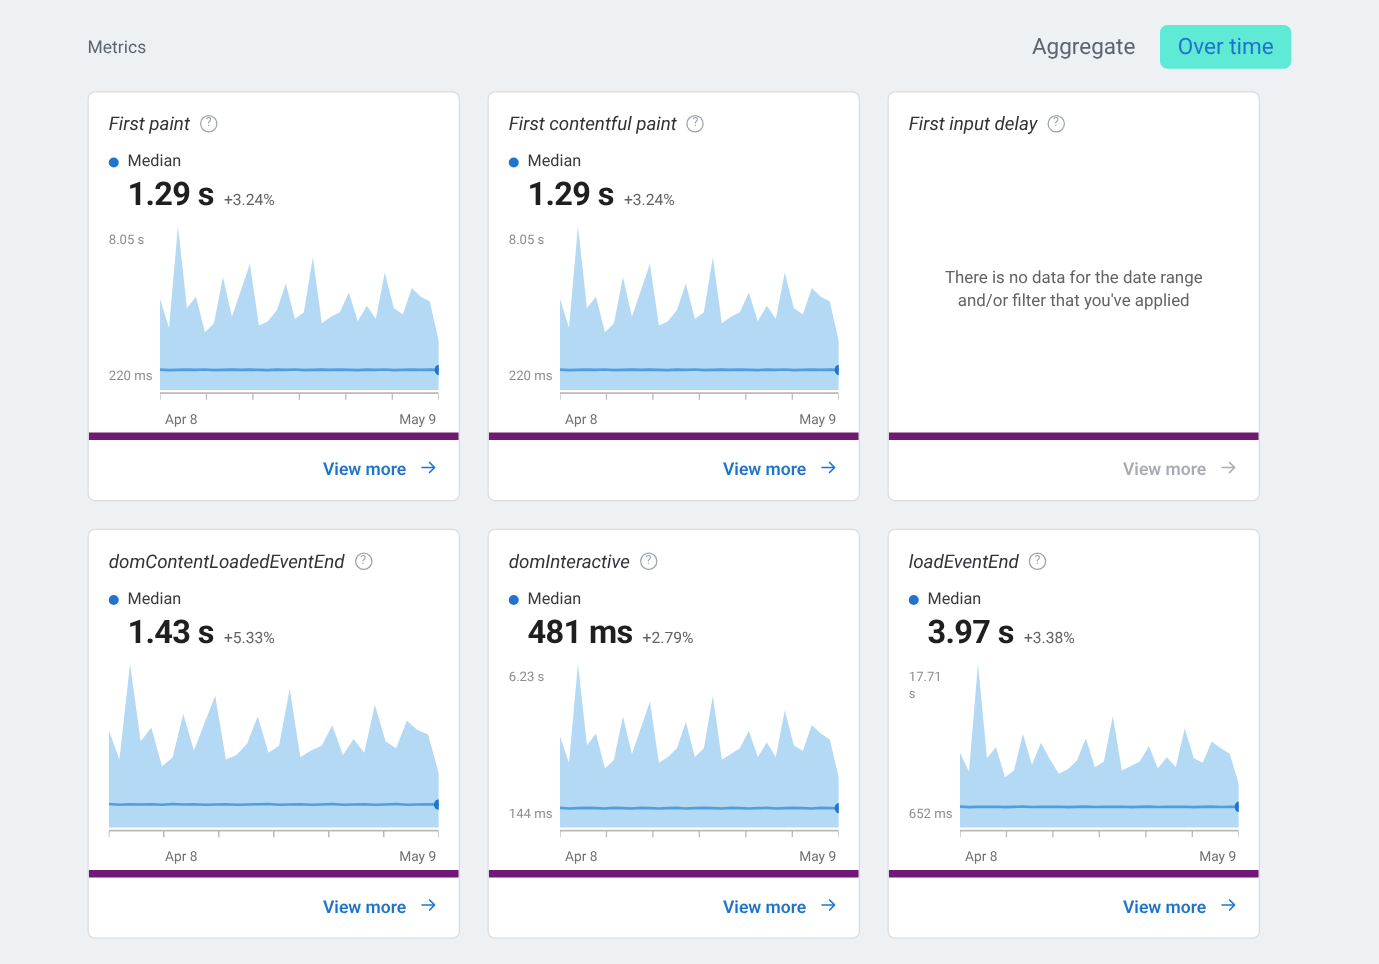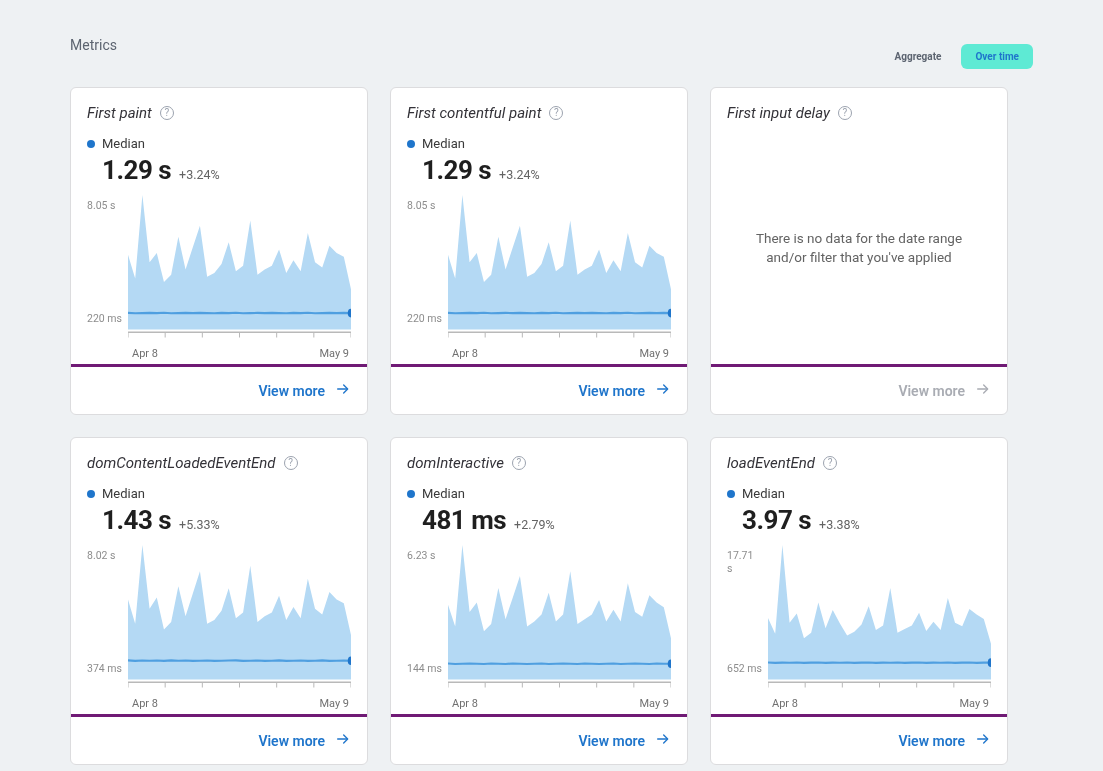--- a/index.html
+++ b/index.html
@@ -19,27 +19,26 @@
     margin-bottom: 18px;
     padding: 0 46px;
   }
   .section-title {
     font-size: 14px;
     color: #5c6470;
     font-weight: 400;
   }
   .toggle-group { display: flex; gap: 6px; align-items: center; }
   .toggle-btn {
-    font-size: 10px;
-    font-weight: 700;
+    font-size: 18px;
+    font-weight: 400;
     padding: 7px 14px;
     border-radius: 6px;
     cursor: pointer;
     color: #5c6470;
-    margin-top: 24px;
   }
   .toggle-btn.active {
     background: #5eead4;
     color: #1f75cb;
   }
   .grid {
     display: grid;
     grid-template-columns: repeat(3, 298px);
     gap: 22px;
     padding: 0 46px;
@@ -73,21 +72,21 @@
     font-size: 10.5px; color: #8d8d8d; text-align: left; padding-right: 4px;
     padding-top: 4px; padding-bottom: 18px;
   }
   .plot { flex: 1; position: relative; }
   .plot svg { width: 100%; height: 100%; display:block; }
   .xaxis-row {
     display: flex; justify-content: space-between;
     font-size: 11px; color: #707070; padding-left: 45px; padding-right: 2px; margin-top: 4px; align-items: center;
   }
   .card-footer {
-    border-top: 3px solid #701a75;
+    border-top: 6px solid #701a75;
     padding: 14px 16px;
     display: flex; justify-content: flex-end; align-items: center; gap: 8px;
   }
   .view-more {
     color: #1f75cb; font-size: 14px; font-weight: 600; cursor: pointer;
     display: inline-flex; align-items: center; gap: 10px;
   }
   .view-more.disabled { color: #a9acb3; cursor: default; }
   .arrow-icon { width: 16px; height: 16px; }
   .empty-body {
@@ -222,24 +221,20 @@
         </div>
         <div class="legend-row">
           <span class="legend-dot"></span>
           <span class="legend-label">Median</span>
         </div>
         <div class="value-row">
           <span class="value-big">1.43 s</span>
           <span class="value-delta">+5.33%</span>
         </div>
         <div class="chart-wrap">
-          <div class="ylabels">
-            <span>8.02 s</span>
-            <span>374 ms</span>
-          </div>
           <div class="plot">
               <svg viewBox="0 0 220 110" preserveAspectRatio="none">
     <path d="M 0 100 L 0 40.42375243936437 L 7.096774193548387 58.544744912182885 L 14.193548387096774 0 L 21.29032258064516 47.39336492890995 L 28.387096774193548 39.029829941455255 L 35.483870967741936 62.72651240591023 L 42.58064516129032 57.15082241427377 L 49.67741935483871 30.66629495400055 L 56.774193548387096 52.96905492054642 L 63.87096774193549 36.241984945637014 L 70.96774193548387 19.51491497072763 L 78.06451612903226 58.544744912182885 L 85.16129032258064 55.75689991636465 L 92.25806451612904 48.78728742681907 L 99.35483870967742 32.06021745190968 L 106.45161290322581 54.362977418455536 L 113.54838709677419 50.18120992472818 L 120.64516129032258 15.333147477000281 L 127.74193548387098 57.15082241427377 L 134.83870967741936 52.96905492054642 L 141.93548387096774 50.18120992472818 L 149.03225806451613 37.63590744354614 L 156.1290322580645 55.75689991636465 L 163.2258064516129 45.99944243100084 L 170.32258064516128 54.362977418455536 L 177.41935483870967 25.090604962364097 L 184.51612903225808 47.39336492890995 L 191.61290322580646 51.575132422637296 L 198.70967741935485 34.84806244772791 L 205.8064516129032 40.42375243936437 L 212.90322580645162 43.211597435182604 L 220 66.90827989963759 L 220 100 Z" fill="#b4d9f4" stroke="none"></path>
     <path d="M 0 85.72623362141064 L 0 85.72623362141064 L 7.096774193548387 86.14441037078339 L 14.193548387096774 85.86562587120156 L 21.29032258064516 86.00501812099247 L 28.387096774193548 85.86562587120156 L 35.483870967741936 86.14441037078339 L 42.58064516129032 85.72623362141064 L 49.67741935483871 86.00501812099247 L 56.774193548387096 85.86562587120156 L 63.87096774193549 86.14441037078339 L 70.96774193548387 86.00501812099247 L 78.06451612903226 85.86562587120156 L 85.16129032258064 86.14441037078339 L 92.25806451612904 86.00501812099247 L 99.35483870967742 85.86562587120156 L 106.45161290322581 85.72623362141064 L 113.54838709677419 86.14441037078339 L 120.64516129032258 86.00501812099247 L 127.74193548387098 85.86562587120156 L 134.83870967741936 86.14441037078339 L 141.93548387096774 86.00501812099247 L 149.03225806451613 85.72623362141064 L 156.1290322580645 86.14441037078339 L 163.2258064516129 86.00501812099247 L 170.32258064516128 85.86562587120156 L 177.41935483870967 86.14441037078339 L 184.51612903225808 86.00501812099247 L 191.61290322580646 85.72623362141064 L 198.70967741935485 86.14441037078339 L 205.8064516129032 86.00501812099247 L 212.90322580645162 85.86562587120156 L 220 86.00501812099247" fill="none" stroke="#4f9fe0" stroke-width="1.6"></path>
     <circle cx="220" cy="86.00501812099247" r="3.2" fill="#1f75cb"></circle>
     <path d="M 0 102 L 220 102 M 0 102 L 0 106 M 36.666666666666664 102 L 36.666666666666664 106 M 73.33333333333333 102 L 73.33333333333333 106 M 110 102 L 110 106 M 146.66666666666666 102 L 146.66666666666666 106 M 183.33333333333334 102 L 183.33333333333334 106 M 220 102 L 220 106 " class="axis-ticks"></path>
   </svg>
             </div>
         </div>
         <div class="xaxis-row">

